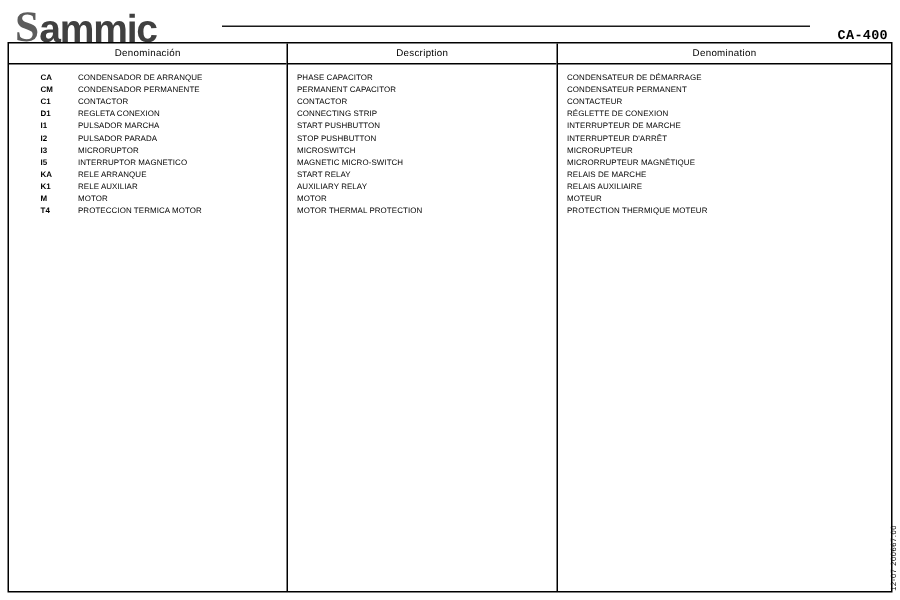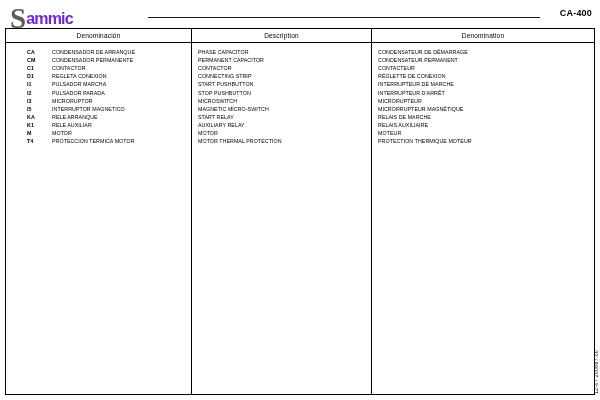--- a/index.html
+++ b/index.html
@@ -39,43 +39,44 @@
   .logo-s {
     font-family: "Liberation Serif", serif;
     font-size: 29px;
     font-weight: bold;
     color: #5c5c5c;
     line-height: 1;
     letter-spacing: -1px;
   }
   .logo-word {
     font-family: "Liberation Sans", sans-serif;
-    font-size: 16px;
+    font-size: 26px;
     font-weight: bold;
-    color: #6d28d9;
+    color: #404040;
     letter-spacing: -0.8px;
     margin-left: 1px;
     line-height: 1;
   }
   .header-rule {
     position: absolute;
     left: 148px;
     top: 17px;
     width: 392px;
     height: 1px;
     background: #1a1a1a;
   }
   .doc-code {
     position: absolute;
     right: 8px;
-    top: 8px;
+    top: 19px;
     font-size: 9px;
     font-weight: bold;
     color: #000000;
     letter-spacing: 0.2px;
+    font-family: Liberation Mono, monospace;
   }
 
   
   .frame {
     position: absolute;
     left: 5px;
     top: 28px;
     width: 590px;
     height: 367px;
     border: 1px solid #000000;

